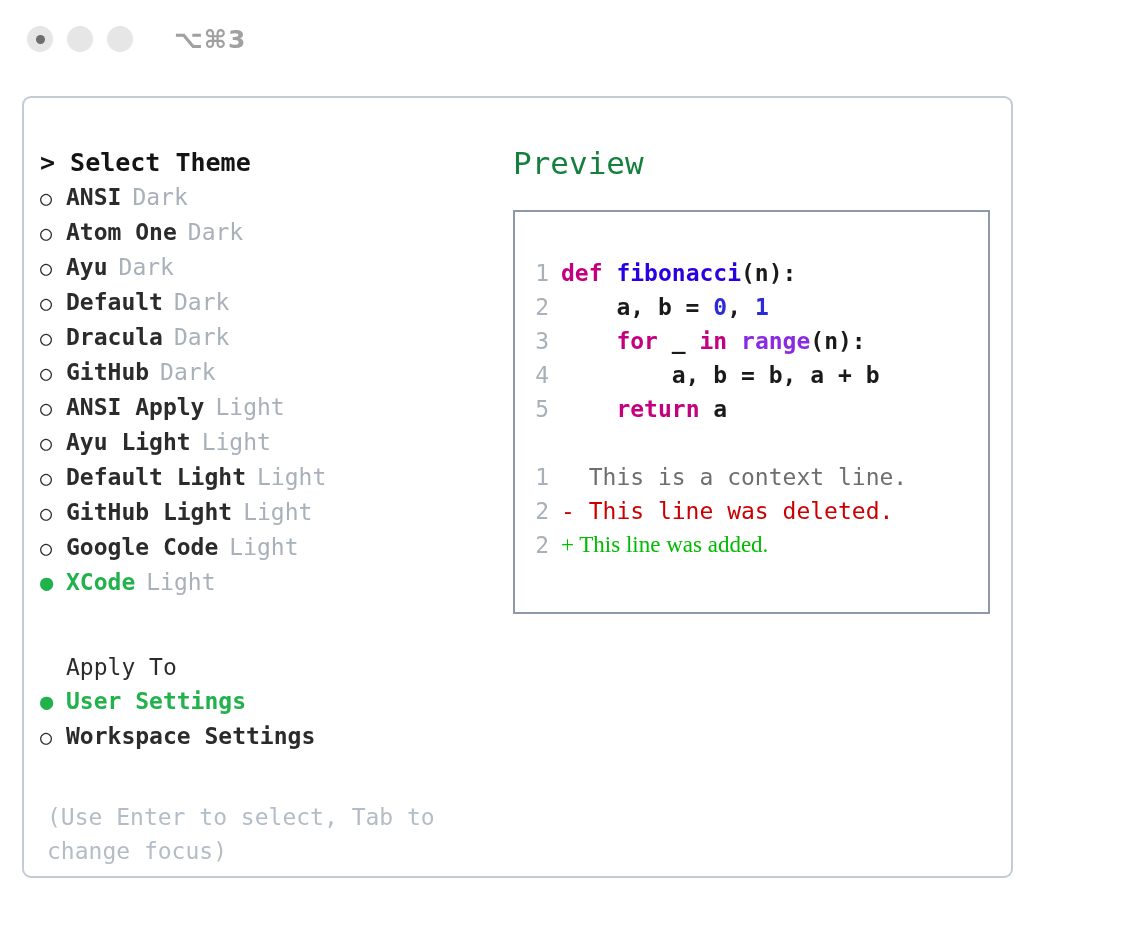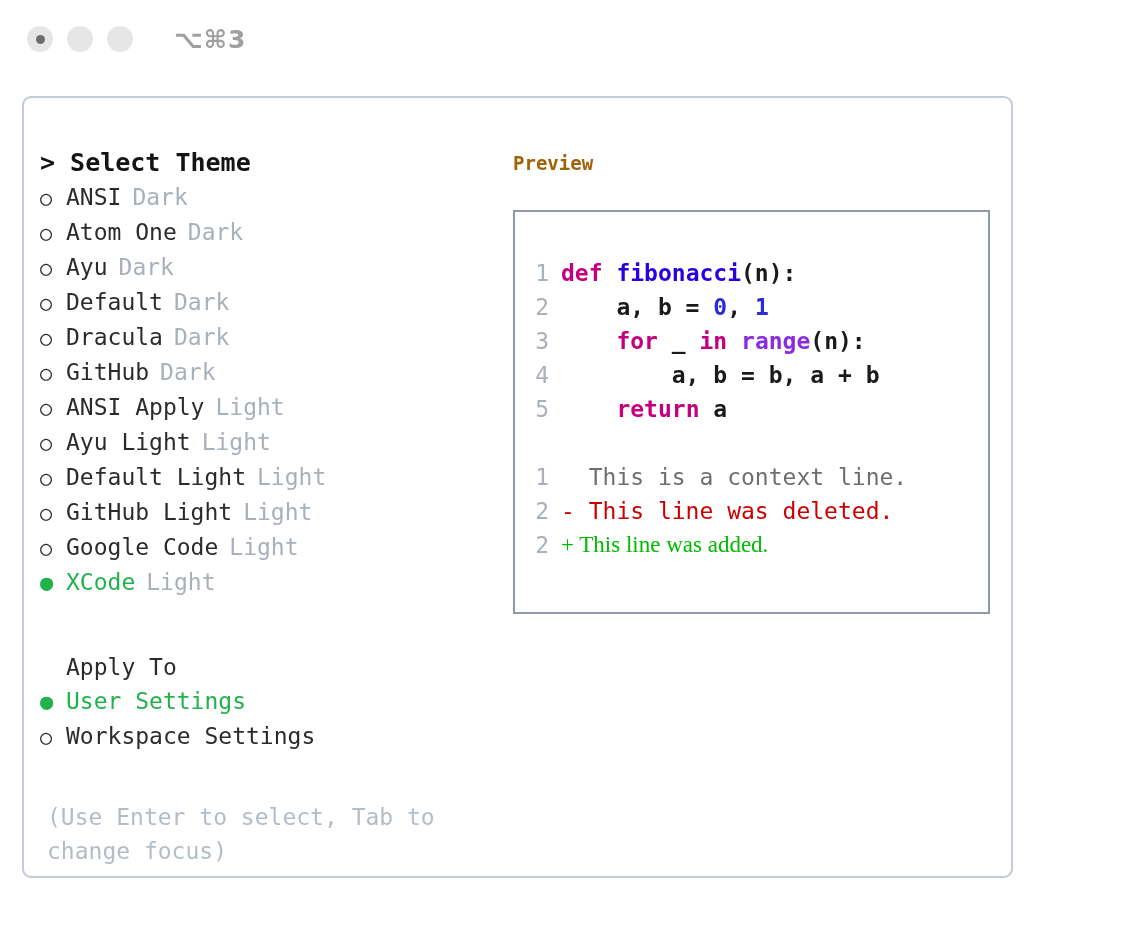--- a/index.html
+++ b/index.html
@@ -114,21 +114,21 @@
   .marker {
     width: 26px;
     flex: none;
     font-size: 20px;
     color: #2b2b2b;
   }
   .marker.sel {
     color: #22b24c;
     font-size: 22px;
   }
-  .name { color: #2b2b2b; }
+  .name { color: #2b2b2b; font-weight: bold; }
   .name.sel { color: #22b24c; }
   .kind {
     color: #a8b0ba;
     margin-left: 11px;
   }
 
   .section-gap { height: 50px; }
 
   .apply-heading {
     font-size: 23px;
@@ -143,23 +143,23 @@
     font-size: 23px;
     color: #b4bcc6;
     line-height: 34px;
     width: 400px;
     white-space: pre-wrap;
     margin-left: 7px;
   }
 
   
   .preview-heading {
-    font-size: 19px;
-    font-weight: bold;
-    color: #a16207;
+    font-size: 31px;
+    font-weight: normal;
+    color: #15803d;
     line-height: 34px;
     padding-left: 11px;
     white-space: pre;
   }
   .preview-box {
     margin-top: 30px;
     margin-left: 11px;
     width: 477px;
     height: 404px;
     border: 2px solid #8e9aab;

